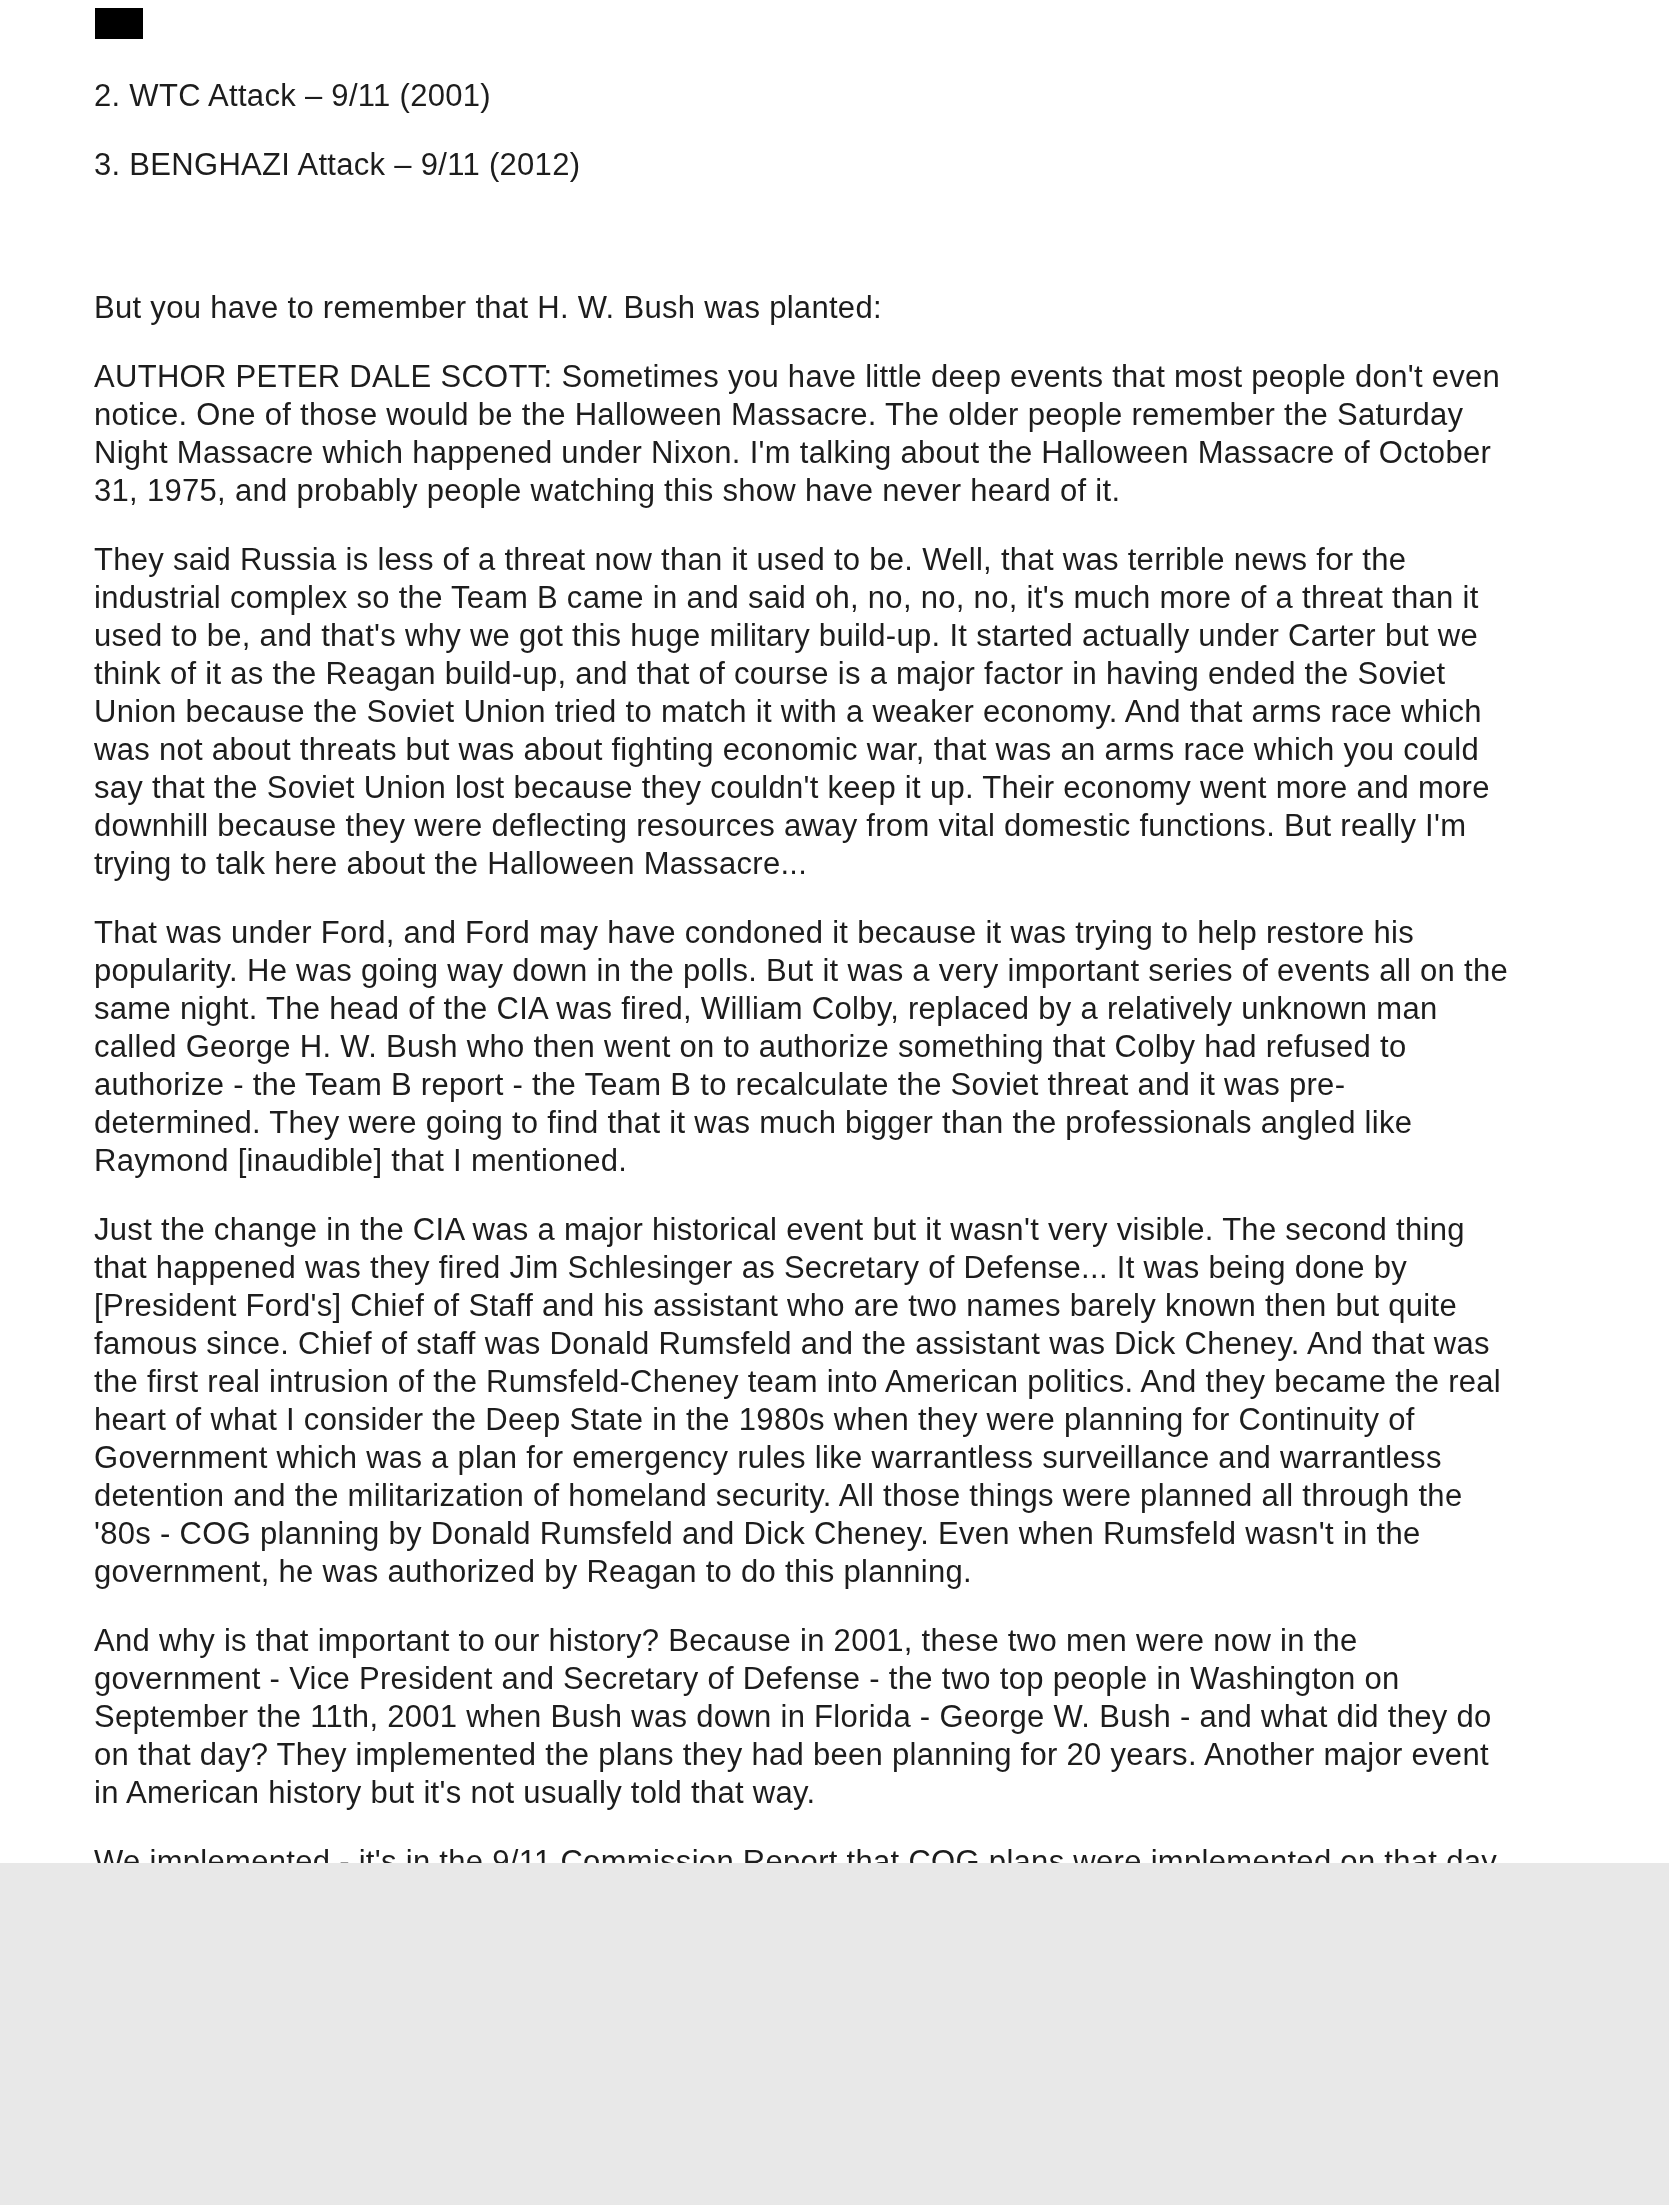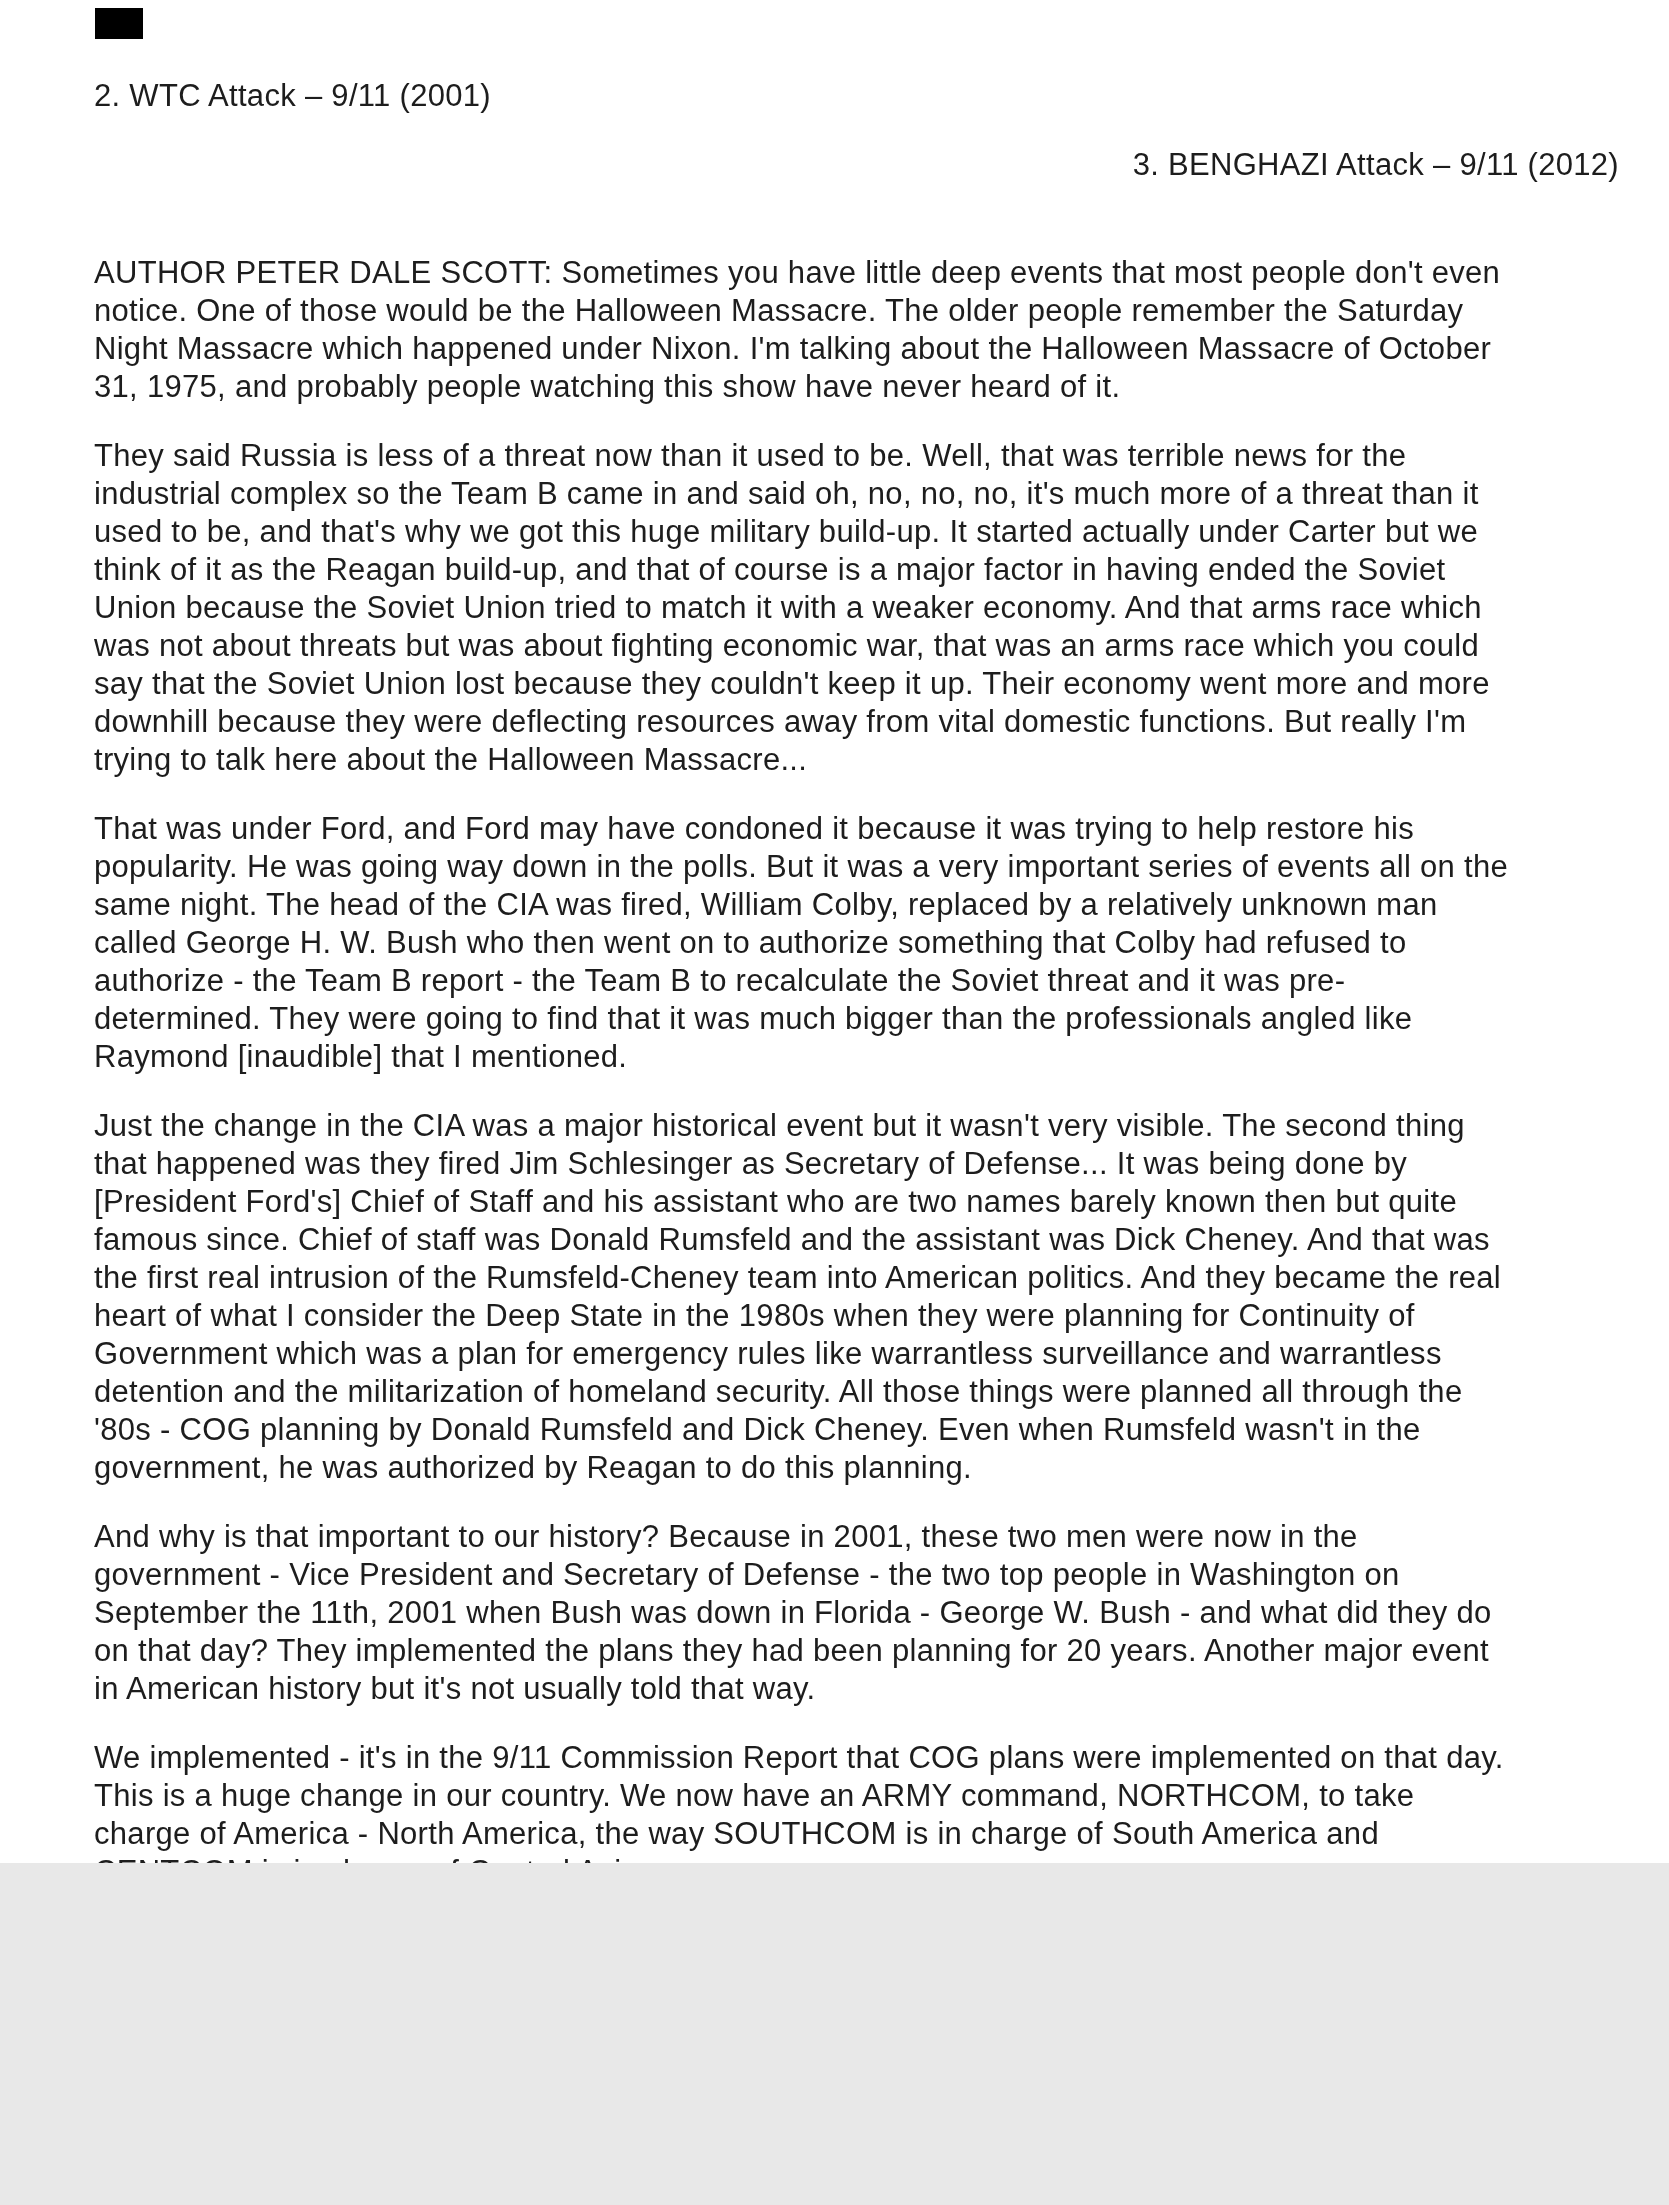--- a/index.html
+++ b/index.html
@@ -20,21 +20,21 @@
   .para {
     margin: 0 0 31px 0;
     font-size: 31px;
     line-height: 38px;
     letter-spacing: 0.3px;
     color: #1d1d1d;
     white-space: pre-line;
     text-align: left;
   }
   
-  .para[data-name="heading-benghazi"] { margin-bottom: 70px; text-align: right; }
+  .para[data-name="heading-benghazi"] { margin-bottom: 105px; }
   .redaction {
     position: absolute;
     background: #000000;
   }
   .redaction.top-left  { left: 95px; top: 7.9px;   width: 48px; height: 31px; }
   .redaction.bottom-left { left: 107px; top: 2157px; width: 48px; height: 30px; }
   .bates {
     position: absolute;
     top: 2160px;
     right: 19.6px;
@@ -48,20 +48,21 @@
 </head>
 <body>
 
 <div class="page" data-name="document-page">
 
   <div class="redaction top-left" data-name="redaction-mark-top-left-icon"></div>
 
   <div class="content" id="content" data-name="document-text">
       <p class="para" data-name="heading-wtc">2. WTC Attack – 9/11 (2001)</p>
       <p class="para" data-name="heading-benghazi">3. BENGHAZI Attack – 9/11 (2012)</p>
+      <p class="para" data-name="intro-note">But you have to remember that H. W. Bush was planted:</p>
       <p class="para" data-name="scott-halloween-massacre">AUTHOR PETER DALE SCOTT: Sometimes you have little deep events that most people don't even
 notice. One of those would be the Halloween Massacre. The older people remember the Saturday
 Night Massacre which happened under Nixon. I'm talking about the Halloween Massacre of October
 31, 1975, and probably people watching this show have never heard of it.</p>
       <p class="para" data-name="russia-threat-build-up">They said Russia is less of a threat now than it used to be. Well, that was terrible news for the
 industrial complex so the Team B came in and said oh, no, no, no, it's much more of a threat than it
 used to be, and that's why we got this huge military build-up. It started actually under Carter but we
 think of it as the Reagan build-up, and that of course is a major factor in having ended the Soviet
 Union because the Soviet Union tried to match it with a weaker economy. And that arms race which
 was not about threats but was about fighting economic war, that was an arms race which you could

